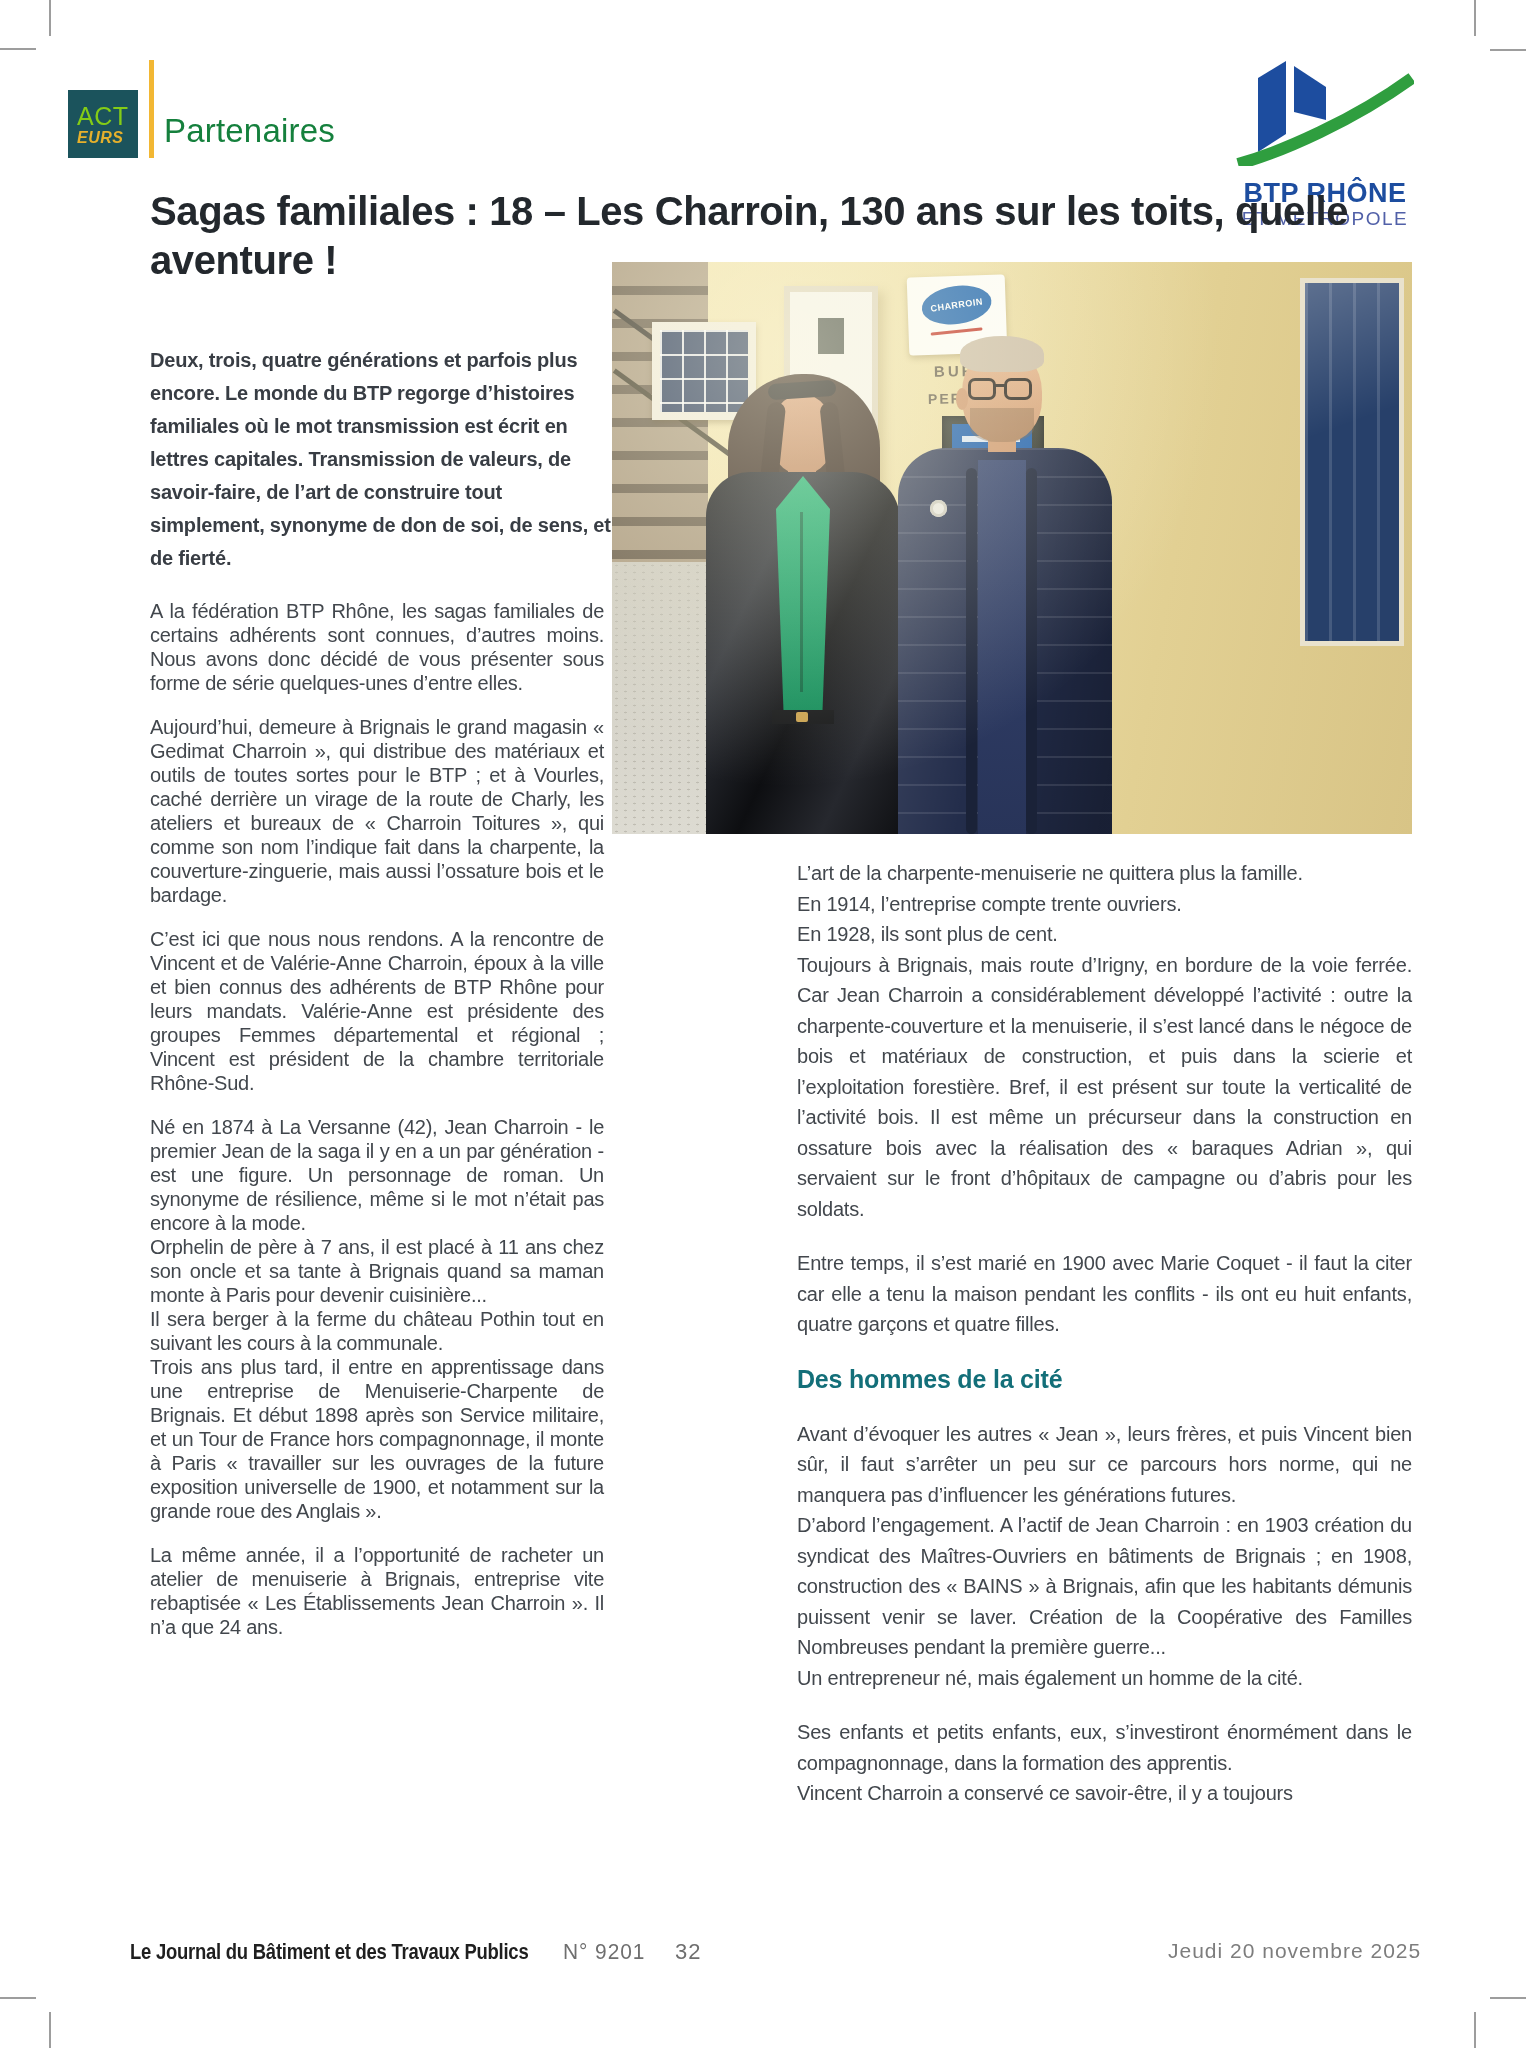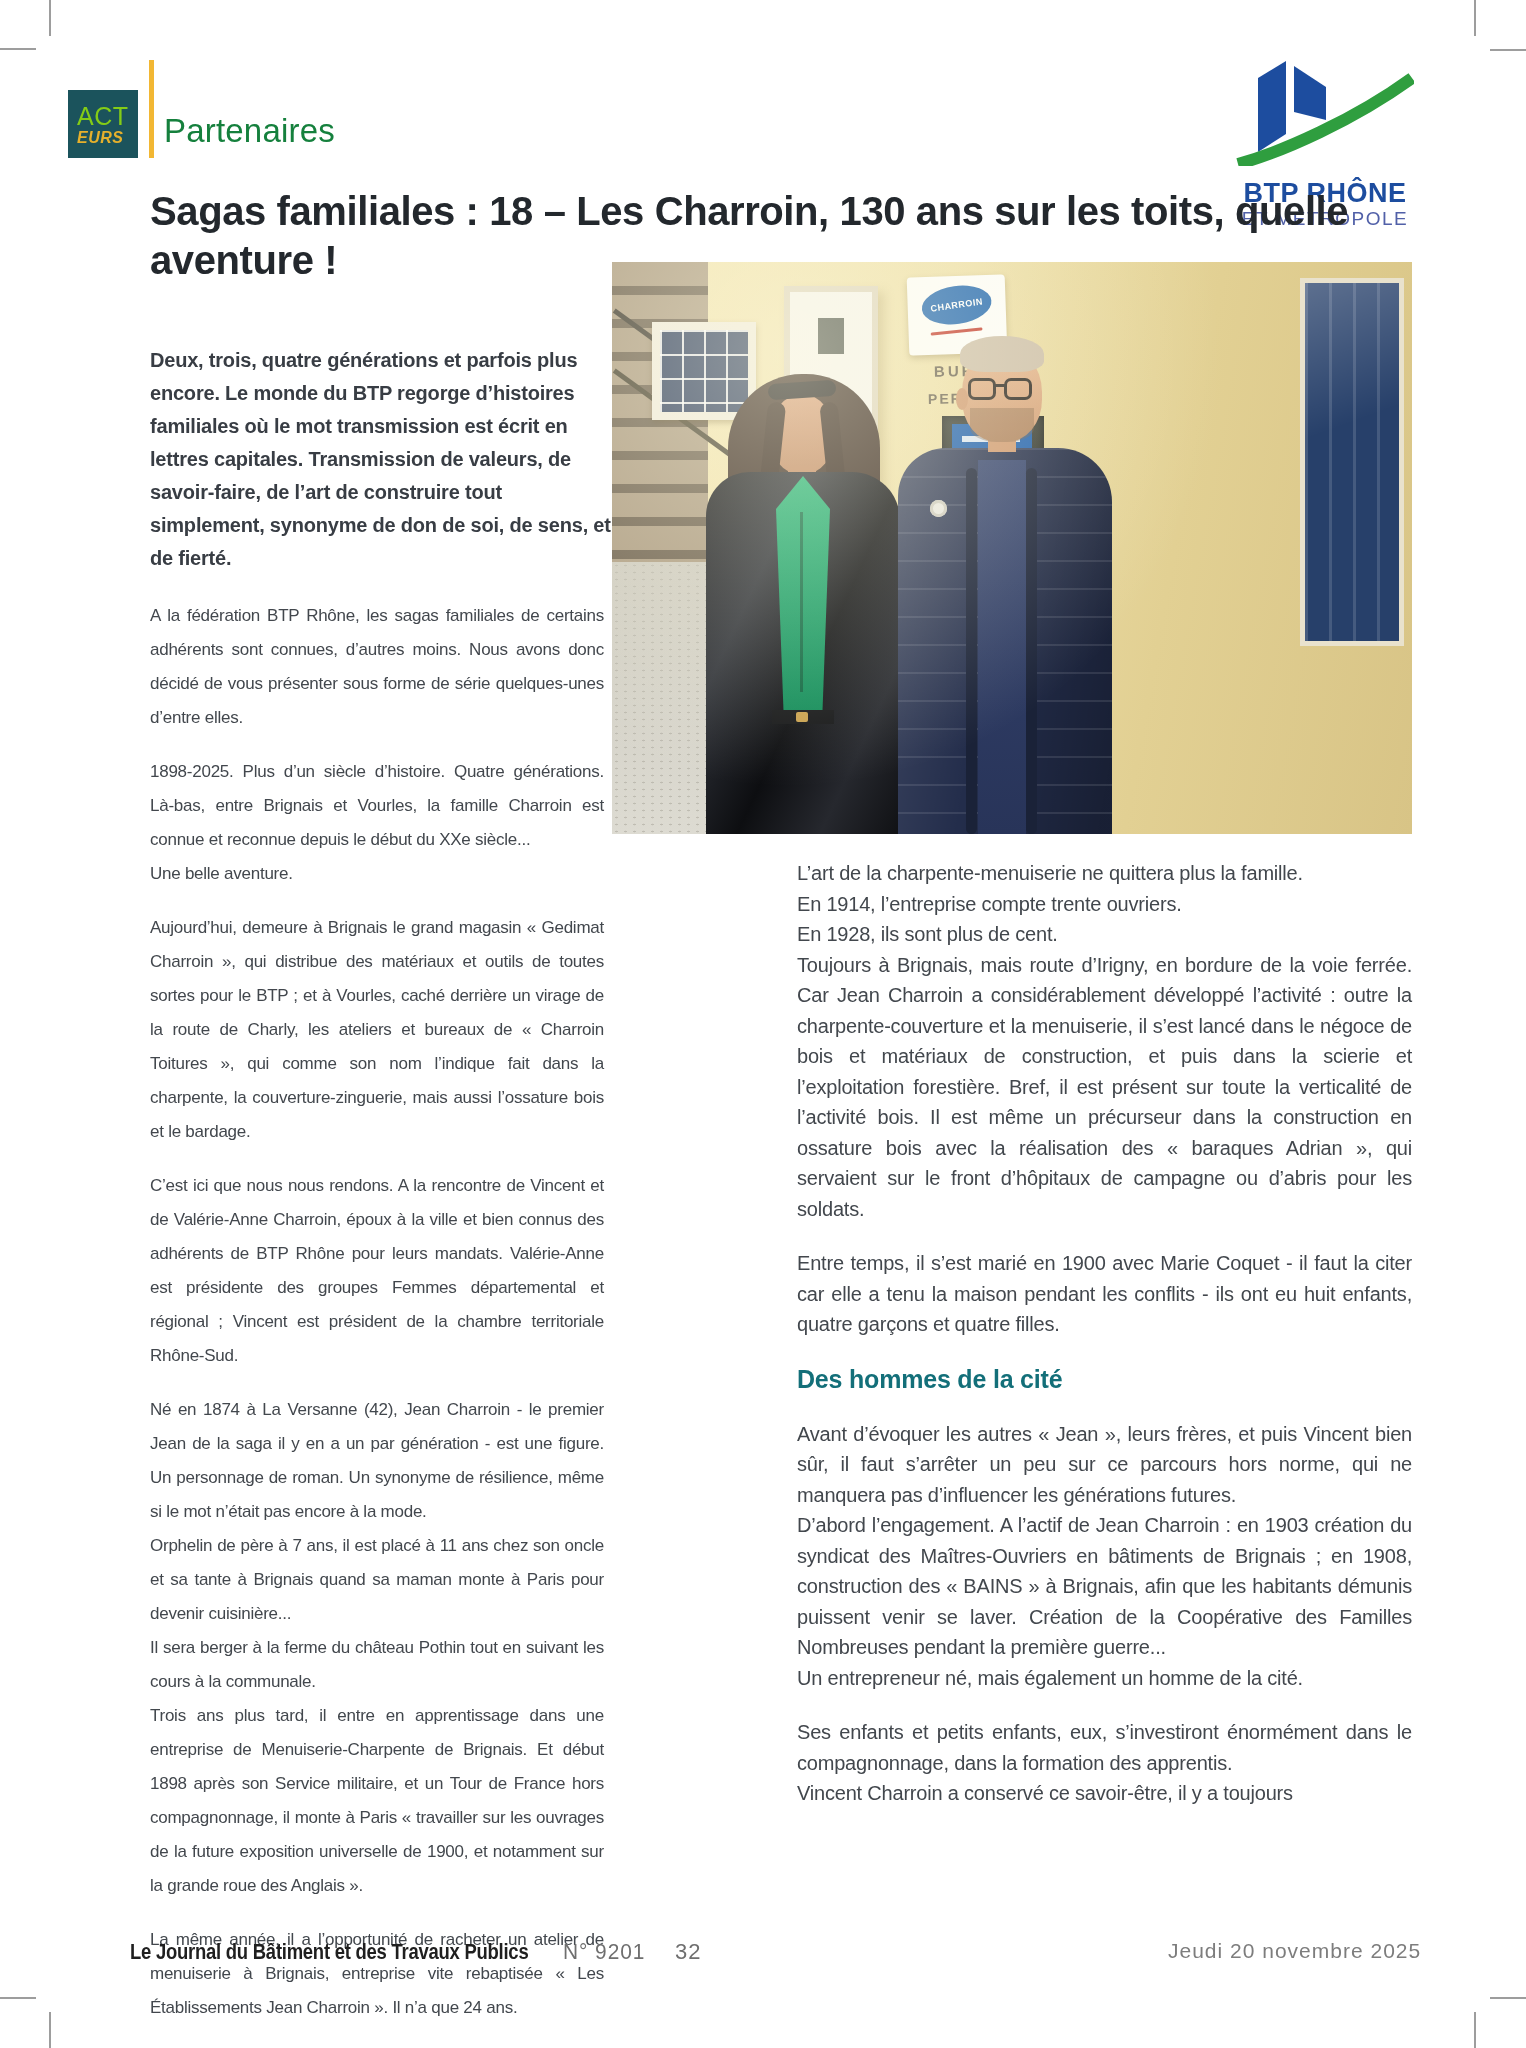--- a/index.html
+++ b/index.html
@@ -22,21 +22,21 @@
   .logo svg{display:block;}
   .logo .t1{font-size:27px;font-weight:700;color:#1d4d9f;letter-spacing:.5px;text-align:center;line-height:30px;margin-top:12px;}
   .logo .t2{font-size:19px;font-weight:400;color:#5160a8;letter-spacing:1.5px;text-align:center;line-height:22px;}
   
   .title{position:absolute;left:150px;top:160px;width:1250px;font-size:40px;line-height:49px;
          font-weight:700;color:#23282d;letter-spacing:-.4px;}
   .colL{position:absolute;left:150px;top:344px;width:462px;color:#42474d;}
   .colR{position:absolute;left:797px;top:858px;width:615px;color:#42474d;}
   .lead{font-size:20px;line-height:33px;font-weight:700;color:#383d44;letter-spacing:-.2px;
         text-align:left;white-space:pre-line;margin:0 0 24px 0;}
-  .colL p.body{font-size:17px;line-height:34px;letter-spacing:-.25px;text-align:justify;
+  .colL p.body{font-size:20px;line-height:24px;letter-spacing:-.25px;text-align:justify;
         white-space:pre-line;margin:0 8px 20px 0;}
   .colR p.body{font-size:20px;line-height:30.5px;letter-spacing:-.2px;text-align:justify;
         white-space:pre-line;margin:0 0 24px 0;}
   .subhead{font-size:25px;line-height:31px;font-weight:700;color:#136f79;letter-spacing:-.2px;
         margin:4px 0 24px 0;text-align:left;}
   
   .photo{position:absolute;left:612px;top:262px;width:800px;height:572px;overflow:hidden;background:#e9dba6;}
   .photo *{position:absolute;}
   .ph-wall{inset:0;background:linear-gradient(100deg,#f3e6b4 0%,#eddfa8 38%,#e2d093 68%,#d8c486 100%);}
   .ph-glow{inset:0;background:radial-gradient(circle at 22% 16%,rgba(255,252,228,.5),rgba(255,252,228,0) 55%);}
@@ -141,22 +141,20 @@
   </svg>
   <div class="t1">BTP RHÔNE</div>
   <div class="t2">ET MÉTROPOLE</div>
 </div>
 
 <h1 class="title">Sagas familiales : 18 – Les Charroin, 130 ans sur les toits, quelle aventure !</h1>
 
 <div class="colL">
   <p class="lead">Deux, trois, quatre générations et parfois plus encore. Le monde du BTP regorge d’histoires familiales où le mot transmission est écrit en lettres capitales. Transmission de valeurs, de savoir-faire, de l’art de construire tout simplement, synonyme de don de soi, de sens, et de fierté.</p>
   <p class="body">A la fédération BTP Rhône, les sagas familiales de certains adhérents sont connues, d’autres moins. Nous avons donc décidé de vous présenter sous forme de série quelques-unes d’entre elles.</p>
-  <p class="body">1898-2025. Plus d’un siècle d’histoire. Quatre générations. Là-bas, entre Brignais et Vourles, la famille Charroin est connue et reconnue depuis le début du XXe siècle...
-Une belle aventure.</p>
   <p class="body">Aujourd’hui, demeure à Brignais le grand magasin « Gedimat Charroin », qui distribue des matériaux et outils de toutes sortes pour le BTP ; et à Vourles, caché derrière un virage de la route de Charly, les ateliers et bureaux de « Charroin Toitures », qui comme son nom l’indique fait dans la charpente, la couverture-zinguerie, mais aussi l’ossature bois et le bardage.</p>
   <p class="body">C’est ici que nous nous rendons. A la rencontre de Vincent et de Valérie-Anne Charroin, époux à la ville et bien connus des adhérents de BTP Rhône pour leurs mandats. Valérie-Anne est présidente des groupes Femmes départemental et régional ; Vincent est président de la chambre territoriale Rhône-Sud.</p>
   <p class="body">Né en 1874 à La Versanne (42), Jean Charroin - le premier Jean de la saga il y en a un par génération - est une figure. Un personnage de roman. Un synonyme de résilience, même si le mot n’était pas encore à la mode.
 Orphelin de père à 7 ans, il est placé à 11 ans chez son oncle et sa tante à Brignais quand sa maman monte à Paris pour devenir cuisinière...
 Il sera berger à la ferme du château Pothin tout en suivant les cours à la communale.
 Trois ans plus tard, il entre en apprentissage dans une entreprise de Menuiserie-Charpente de Brignais. Et début 1898 après son Service militaire, et un Tour de France hors compagnonnage, il monte à Paris « travailler sur les ouvrages de la future exposition universelle de 1900, et notamment sur la grande roue des Anglais ».</p>
   <p class="body">La même année, il a l’opportunité de racheter un atelier de menuiserie à Brignais, entreprise vite rebaptisée « Les Établissements Jean Charroin ».  Il n’a que 24 ans.</p>
 </div>
 
 <div class="photo">

